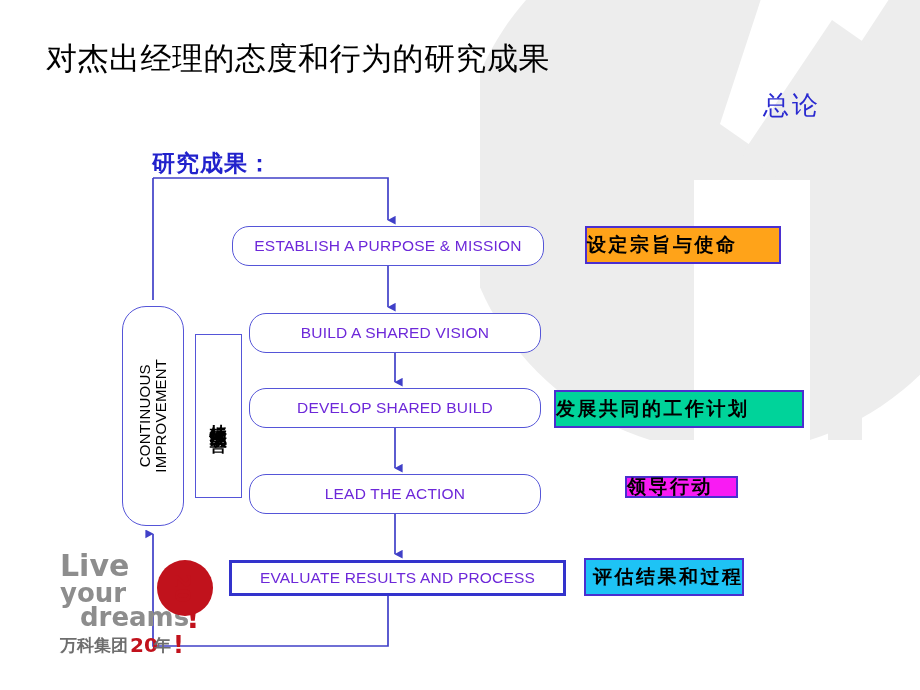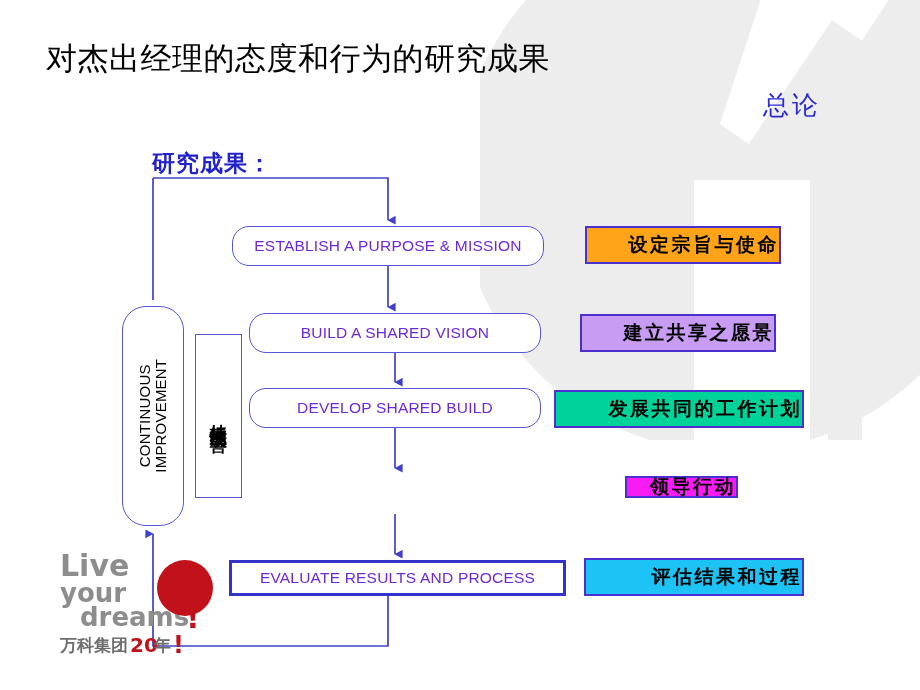--- a/index.html
+++ b/index.html
@@ -144,33 +144,33 @@
     letter-spacing: 2px;
   }
 
   
   .callout {
     position: absolute;
     z-index: 4;
     border: 2.5px solid #4b2fd0;
     display: flex;
     align-items: center;
-    justify-content: flex-end;
+    justify-content: flex-start;
     font-family: "DejaVu Serif", "Liberation Serif", serif;
     font-weight: 700;
     font-size: 19px;
     color: #000000;
     letter-spacing: 2.5px;
     white-space: nowrap;
   }
   #callout-mission { left: 585px; top: 226px; width: 196px; height: 38px; background: #ffa319; }
   #callout-vision  { left: 580px; top: 314px; width: 196px; height: 38px; background: #c89cf2; }
   #callout-plan    { left: 554px; top: 390px; width: 250px; height: 38px; background: #00d39a; }
   #callout-action  { left: 625px; top: 476px; width: 113px; height: 22px; background: #f91bf3; }
-  #callout-result  { left: 584px; top: 558px; width: 220px; height: 38px; background: #1ec3f5; }
+  #callout-result  { left: 584px; top: 558px; width: 160px; height: 38px; background: #1ec3f5; padding-left: 7px; }
 
   
   #logo {
     position: absolute;
     left: 58px; top: 546px;
     width: 175px; height: 110px;
     z-index: 3;
   }
 </style>
 </head>
@@ -229,29 +229,29 @@
 
   <div class="flow-box" id="box-establish">
     <span>ESTABLISH A PURPOSE &amp; MISSION</span>
   </div>
   <div class="flow-box" id="box-vision">
     <span>BUILD A SHARED VISION</span>
   </div>
   <div class="flow-box" id="box-plan">
     <span>DEVELOP SHARED BUILD</span>
   </div>
+  <div class="flow-box" id="box-action">
+    <span>LEAD THE ACTION</span>
+  </div>
   <div class="flow-box square" id="box-evaluate">
     <span>EVALUATE RESULTS AND PROCESS</span>
   </div>
 
   <div class="callout" id="callout-mission">
     <span>设定宗旨与使命</span>
-  </div>
-  <div class="callout" id="callout-vision">
-    <span>建立共享之愿景</span>
   </div>
   <div class="callout" id="callout-plan">
     <span>发展共同的工作计划</span>
   </div>
   <div class="callout" id="callout-action">
     <span>领导行动</span>
   </div>
   <div class="callout" id="callout-result">
     <span>评估结果和过程</span>
   </div>

